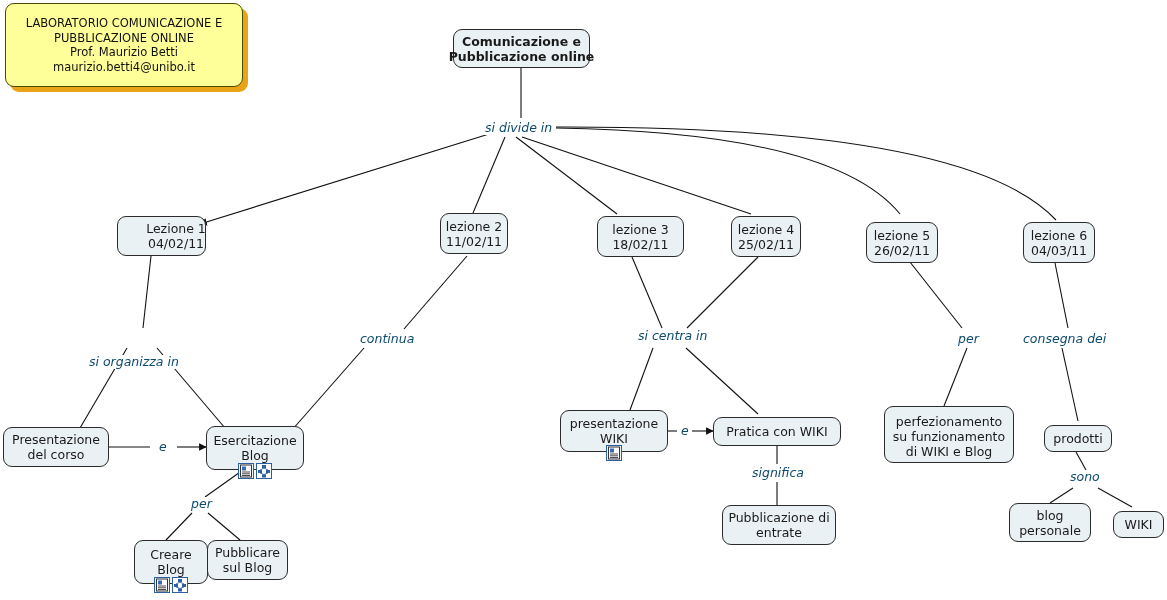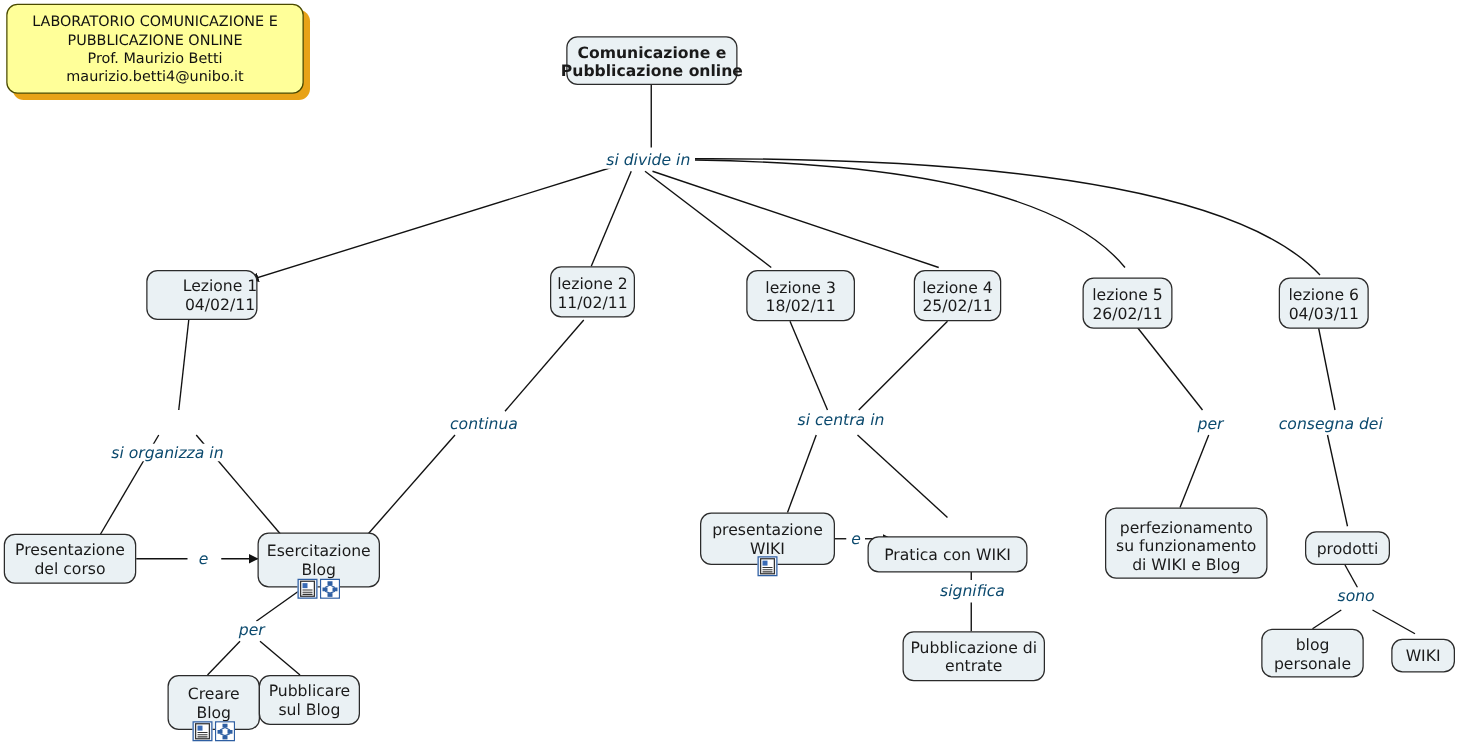--- a/index.html
+++ b/index.html
@@ -43,21 +43,21 @@
     white-space:nowrap;
     line-height:14px;
     padding:0 2px;
     font-style:italic;
   }
 
   
   .banner{
     position:absolute;
     left:5px;top:3px;
-    width:238px;height:72px;
+    width:238px;height:84px;
     box-sizing:border-box;
     background:#ffff99;
     border:1px solid #4a4a00;
     border-radius:9px;
     box-shadow:5px 5px 0 0 #e8a317;
     color:#111;
     font-size:11.5px;
     line-height:14.5px;
     text-align:center;
     display:flex;flex-direction:column;align-items:center;justify-content:center;
@@ -264,21 +264,21 @@
             <rect x="1.5" y="1" width="11" height="12" fill="#ffffff" stroke="#333" stroke-width="1"></rect>
             <rect x="3" y="2.5" width="4" height="4" fill="#3a6bb5"></rect>
             <line x1="3" y1="8" x2="11" y2="8" stroke="#333" stroke-width="0.9"></line>
             <line x1="3" y1="9.8" x2="11" y2="9.8" stroke="#333" stroke-width="0.9"></line>
             <line x1="3" y1="11.5" x2="11" y2="11.5" stroke="#333" stroke-width="0.9"></line>
           </svg>
       </span>
     </span>
   </div>
 
-  <div class="node" style="left:694px;top:417px;width:128px;height:29px;margin-top:12px;">
+  <div class="node" style="left:713px;top:417px;width:128px;height:29px;">
     <span class="ln">Pratica con WIKI</span>
   </div>
 
   <div class="node" style="left:722px;top:505px;width:114px;height:40px;">
     <span class="ln">Pubblicazione di</span>
     <span class="ln">entrate</span>
   </div>
 
   <div class="node" style="left:884px;top:406px;width:130px;height:57px;justify-content:flex-end;">
     <span class="ln">perfezionamento</span>

